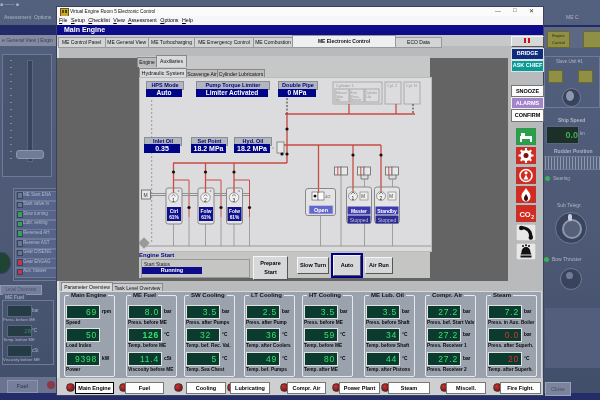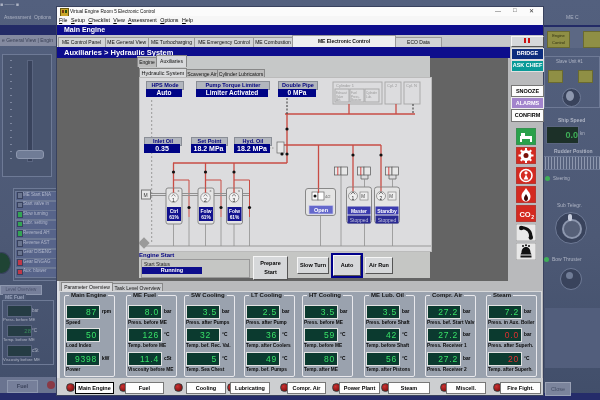--- a/index.html
+++ b/index.html
@@ -134,21 +134,20 @@
 <div id="metabs">
       <div class="abs" style="left:57.5px;top:36.5px;width:46px;height:9px;background:#d2d4d6;border:1px solid #9a9a9a;font-size:5px;color:#111;text-align:center;line-height:9px;white-space:nowrap;overflow:hidden;">ME Control Panel</div>
       <div class="abs" style="left:104.5px;top:36.5px;width:42.5px;height:9px;background:#d2d4d6;border:1px solid #9a9a9a;font-size:5px;color:#111;text-align:center;line-height:9px;white-space:nowrap;overflow:hidden;">ME General View</div>
       <div class="abs" style="left:148px;top:36.5px;width:45px;height:9px;background:#d2d4d6;border:1px solid #9a9a9a;font-size:5px;color:#111;text-align:center;line-height:9px;white-space:nowrap;overflow:hidden;">ME Turbocharging</div>
       <div class="abs" style="left:194px;top:36.5px;width:58px;height:9px;background:#d2d4d6;border:1px solid #9a9a9a;font-size:5px;color:#111;text-align:center;line-height:9px;white-space:nowrap;overflow:hidden;">ME Emergency Control</div>
       <div class="abs" style="left:253px;top:36.5px;width:38px;height:9px;background:#d2d4d6;border:1px solid #9a9a9a;font-size:5px;color:#111;text-align:center;line-height:9px;white-space:nowrap;overflow:hidden;">ME Combustion</div>
       <div class="abs" style="left:292px;top:35px;width:102px;height:11px;background:#eeeff0;border:1px solid #9a9a9a;font-size:5px;font-weight:bold;color:#111;text-align:center;line-height:11px;white-space:nowrap;overflow:hidden;">ME Electronic Control</div>
       <div class="abs" style="left:395px;top:36.5px;width:45px;height:9px;background:#d2d4d6;border:1px solid #9a9a9a;font-size:5px;color:#111;text-align:center;line-height:9px;white-space:nowrap;overflow:hidden;">ECO Data</div>
     </div>
 
-<div class="abs navy" style="left:57px;top:47px;width:453px;height:11px;font-size:7.5px;line-height:11px;"><span style="margin-left:7px;">Auxiliaries &gt; Hydraulic System</span></div>
 
 <div class="abs" style="left:57px;top:58px;width:451px;height:223px;background:#646464;"></div>
     <div class="abs" style="left:137px;top:56px;width:293px;height:10px;background:#c6c8c8;"></div>
     <div class="abs" style="left:139px;top:66px;width:291px;height:11px;background:#c6c8c8;"></div>
     <div class="abs" style="left:139px;top:251px;width:291px;height:27px;background:#c5c6c4;"></div>
 
 <div class="abs btn" style="left:511px;top:36px;width:31px;height:9px;"></div>
     <div class="abs" style="left:524px;top:38px;width:2px;height:5px;background:#cc1111;"></div>
     <div class="abs" style="left:527.5px;top:38px;width:2px;height:5px;background:#cc1111;"></div>
 <div class="abs" style="left:511px;top:48px;width:31px;height:10px;background:#0d2d7e;border:1px solid #e0e0e0;color:#fff;font-weight:bold;font-size:5.5px;text-align:center;line-height:9px;">BRIDGE</div>
@@ -383,35 +382,35 @@
 <div class="abs btn" style="left:365px;top:257px;width:26px;height:15px;font-size:5.5px;font-weight:bold;line-height:15px;">Air Run</div>
 
 <div class="abs tab" style="left:61px;top:282px;width:50px;height:9px;background:#d9dadc;font-size:5px;line-height:9px;">Parameter Overview</div>
 <div class="abs tab" style="left:112px;top:283px;width:49px;height:8px;font-size:5px;line-height:8px;">Task Level Overview</div>
 
 <div class="abs" style="left:59px;top:291px;width:481px;height:87px;background:#9aa2ae;border:1px solid #d9dadc;"></div>
 <div id="groups">
       <div class="abs grp" style="left:64px;top:295px;width:49px;height:80px;">
         <div class="gtitle">Main Engine</div>
       </div>
-      <div class="abs lcd" style="left:66px;top:305px;width:32px;height:12px;font-size:8.5px;line-height:12px;"><span style="margin-right:2px;">87</span></div>
+      <div class="abs lcd" style="left:66px;top:305px;width:32px;height:12px;font-size:8.5px;line-height:12px;"><span style="margin-right:2px;">69</span></div>
       <div class="abs" style="left:102px;top:309px;font-size:4.8px;font-weight:bold;color:#000;">rpm</div>
       <div class="abs lbl" style="left:66px;top:320px;font-size:4.8px;white-space:nowrap;">Speed</div>
       <div class="abs lcd" style="left:66px;top:328px;width:32px;height:12px;font-size:8.5px;line-height:12px;"><span style="margin-right:2px;margin-top:12px;">50</span></div>
       <div class="abs lbl" style="left:66px;top:343px;font-size:4.8px;white-space:nowrap;">Load Index</div>
       <div class="abs lcd" style="left:66px;top:352px;width:32px;height:12px;font-size:8.5px;line-height:12px;"><span style="margin-right:2px;margin-top:28px;">9398</span></div>
       <div class="abs" style="left:102px;top:356px;font-size:4.8px;font-weight:bold;color:#000;">kW</div>
       <div class="abs lbl" style="left:66px;top:367px;font-size:4.8px;white-space:nowrap;">Power</div>
       <div class="abs grp" style="left:126px;top:295px;width:49px;height:80px;">
         <div class="gtitle">ME Fuel</div>
       </div>
       <div class="abs lcd" style="left:128px;top:305px;width:32px;height:12px;font-size:8.5px;line-height:12px;"><span style="margin-right:2px;">8.0</span></div>
       <div class="abs" style="left:164px;top:309px;font-size:4.8px;font-weight:bold;color:#000;">bar</div>
       <div class="abs lbl" style="left:128px;top:320px;font-size:4.8px;white-space:nowrap;">Press. before ME</div>
-      <div class="abs lcd" style="left:128px;top:328px;width:32px;height:12px;font-size:8.5px;line-height:12px;"><span style="margin-right:2px;">126</span></div>
+      <div class="abs lcd" style="left:128px;top:328px;width:32px;height:12px;font-size:8.5px;line-height:12px;"><span style="margin-right:2px;font-weight:bold;">126</span></div>
       <div class="abs" style="left:164px;top:332px;font-size:4.8px;font-weight:bold;color:#000;">°C</div>
       <div class="abs lbl" style="left:128px;top:343px;font-size:4.8px;white-space:nowrap;">Temp. before ME</div>
       <div class="abs lcd" style="left:128px;top:352px;width:32px;height:12px;font-size:8.5px;line-height:12px;"><span style="margin-right:2px;">11.4</span></div>
       <div class="abs" style="left:164px;top:356px;font-size:4.8px;font-weight:bold;color:#000;">cSt</div>
       <div class="abs lbl" style="left:128px;top:367px;font-size:4.8px;white-space:nowrap;">Viscosity before ME</div>
       <div class="abs grp" style="left:184px;top:295px;width:49px;height:80px;">
         <div class="gtitle">SW Cooling</div>
       </div>
       <div class="abs lcd" style="left:186px;top:305px;width:32px;height:12px;font-size:8.5px;line-height:12px;"><span style="margin-right:2px;">3.5</span></div>
       <div class="abs" style="left:222px;top:309px;font-size:4.8px;font-weight:bold;color:#000;">bar</div>
@@ -445,24 +444,24 @@
       <div class="abs lbl" style="left:304px;top:343px;font-size:4.8px;white-space:nowrap;">Temp. before ME</div>
       <div class="abs lcd" style="left:304px;top:352px;width:32px;height:12px;font-size:8.5px;line-height:12px;"><span style="margin-right:2px;">80</span></div>
       <div class="abs" style="left:340px;top:356px;font-size:4.8px;font-weight:bold;color:#000;">°C</div>
       <div class="abs lbl" style="left:304px;top:367px;font-size:4.8px;white-space:nowrap;">Temp. after ME</div>
       <div class="abs grp" style="left:364px;top:295px;width:49px;height:80px;">
         <div class="gtitle">ME Lub. Oil</div>
       </div>
       <div class="abs lcd" style="left:366px;top:305px;width:32px;height:12px;font-size:8.5px;line-height:12px;"><span style="margin-right:2px;">3.5</span></div>
       <div class="abs" style="left:402px;top:309px;font-size:4.8px;font-weight:bold;color:#000;">bar</div>
       <div class="abs lbl" style="left:366px;top:320px;font-size:4.8px;white-space:nowrap;">Press. before Shaft</div>
-      <div class="abs lcd" style="left:366px;top:328px;width:32px;height:12px;font-size:8.5px;line-height:12px;"><span style="margin-right:2px;">42</span></div>
+      <div class="abs lcd" style="left:366px;top:328px;width:32px;height:12px;font-size:8.5px;line-height:12px;"><span style="margin-right:2px;">34</span></div>
       <div class="abs" style="left:402px;top:332px;font-size:4.8px;font-weight:bold;color:#000;">°C</div>
       <div class="abs lbl" style="left:366px;top:343px;font-size:4.8px;white-space:nowrap;">Temp. before Shaft</div>
-      <div class="abs lcd" style="left:366px;top:352px;width:32px;height:12px;font-size:8.5px;line-height:12px;"><span style="margin-right:2px;">56</span></div>
+      <div class="abs lcd" style="left:366px;top:352px;width:32px;height:12px;font-size:8.5px;line-height:12px;"><span style="margin-right:2px;">44</span></div>
       <div class="abs" style="left:402px;top:356px;font-size:4.8px;font-weight:bold;color:#000;">°C</div>
       <div class="abs lbl" style="left:366px;top:367px;font-size:4.8px;white-space:nowrap;">Temp. after Pistons</div>
       <div class="abs grp" style="left:425px;top:295px;width:49px;height:80px;">
         <div class="gtitle">Compr. Air</div>
       </div>
       <div class="abs lcd" style="left:427px;top:305px;width:32px;height:12px;font-size:8.5px;line-height:12px;"><span style="margin-right:2px;">27.2</span></div>
       <div class="abs" style="left:463px;top:309px;font-size:4.8px;font-weight:bold;color:#000;">bar</div>
       <div class="abs lbl" style="left:427px;top:320px;font-size:4.8px;white-space:nowrap;">Press. bef. Start Valv</div>
       <div class="abs lcd" style="left:427px;top:328px;width:32px;height:12px;font-size:8.5px;line-height:12px;"><span style="margin-right:2px;">27.2</span></div>
       <div class="abs" style="left:463px;top:332px;font-size:4.8px;font-weight:bold;color:#000;">bar</div>

